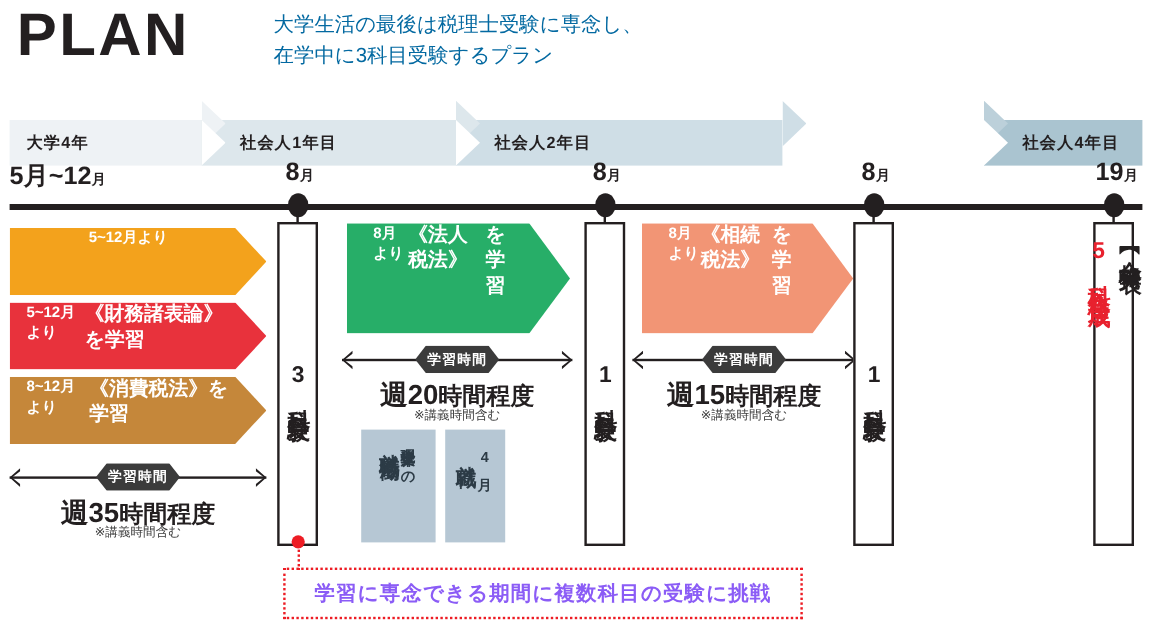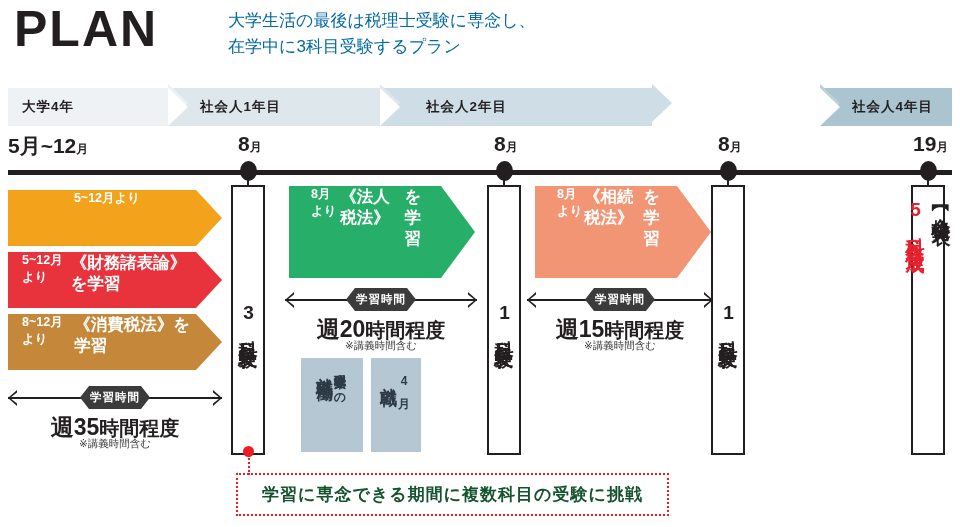--- a/index.html
+++ b/index.html
@@ -19,21 +19,21 @@
   }
   .subtitle{
     position:absolute;left:228px;top:8px;
     font-size:17px;line-height:26px;color:#0369a1;font-weight:500;
   }
   .subtitle div{white-space:nowrap;}
 
   
   .band{position:absolute;left:8px;top:84px;width:944px;height:38px;}
   .seg{
-    position:absolute;top:4px;height:38px;
+    position:absolute;top:16px;height:38px;
     display:flex;align-items:center;
   }
   .seg .lbl{
     font-size:13.5px;font-weight:bold;color:#231f20;letter-spacing:1px;
     position:relative;z-index:3;white-space:nowrap;
   }
   
   .notch{
     position:absolute;left:0;top:0;width:20px;height:38px;
     background:#ffffff;z-index:2;
@@ -100,21 +100,21 @@
   .jbox .cols{display:flex;flex-direction:row-reverse;height:100%;justify-content:center;padding-top:6px;box-sizing:border-box;}
   .jv{writing-mode:vertical-rl;text-orientation:upright;
       font-size:12.5px;font-weight:bold;color:#2c3b46;letter-spacing:1px;line-height:15px;}
   .jv.big{font-size:17px;letter-spacing:2px;}
   .jv.sm{font-size:12px;}
 
   
   .callout{
     position:absolute;border:2px dotted #ed1c24;box-sizing:border-box;
     display:flex;align-items:center;justify-content:center;
-    color:#14532d;font-size:17px;font-weight:bold;letter-spacing:1px;
+    color:#8b5cf6;font-size:17px;font-weight:bold;letter-spacing:1px;
   }
   .rdot{position:absolute;width:11px;height:11px;border-radius:50%;background:#ed1c24;}
   .rline{position:absolute;width:0;border-left:2px dotted #ed1c24;}
 </style>
 </head>
 <body>
 
 <div class="stage">
 
   <div class="hdr">
@@ -131,21 +131,21 @@
       <span class="lbl">大学4年</span>
     </div>
     <div class="tip" id="tip0" style="left: 160px; background: rgb(238, 242, 245);"></div>
 
     <div class="seg" id="seg1" style="left: 160px; width: 212px; background: rgb(221, 231, 236); padding-left: 32px; box-sizing: border-box;">
       <div class="notch"></div>
       <span class="lbl">社会人1年目</span>
     </div>
     <div class="tip" id="tip1" style="left: 372px; background: rgb(221, 231, 236);"></div>
 
-    <div class="seg" id="seg2" style="left: 372px; width: 272px; background: rgb(207, 222, 230); padding-left: 46px; box-sizing: border-box;">
+    <div class="seg" id="seg2" style="left: 372px; width: 272px; background: rgb(207, 222, 230); padding-left: 32px; box-sizing: border-box;">
       <div class="notch"></div>
       <span class="lbl">社会人2年目</span>
     </div>
     <div class="tip" id="tip2" style="left: 644px; background: rgb(207, 222, 230);"></div>
 
     <div class="tip" id="tip3" style="left: 812px; background: rgb(188, 208, 218);"></div>
 
     <div class="seg" id="seg4" style="left: 812px; width: 132px; background: rgb(170, 196, 208); padding-left: 32px; box-sizing: border-box;">
       <div class="notch"></div>
       <span class="lbl">社会人4年目</span>

